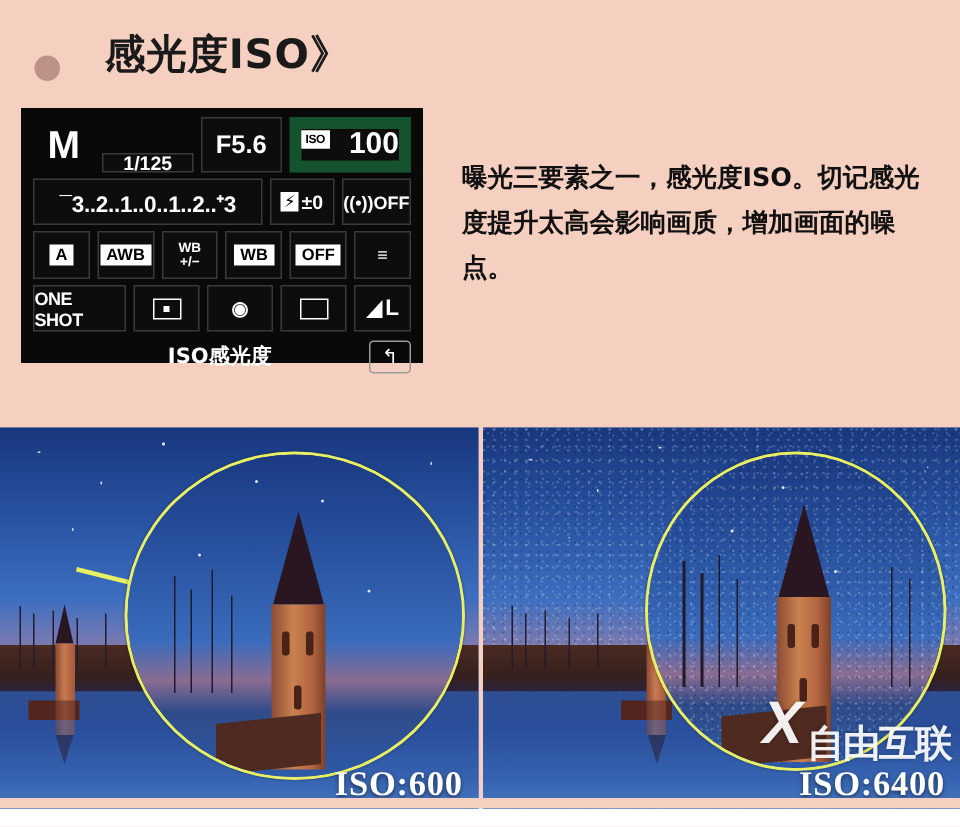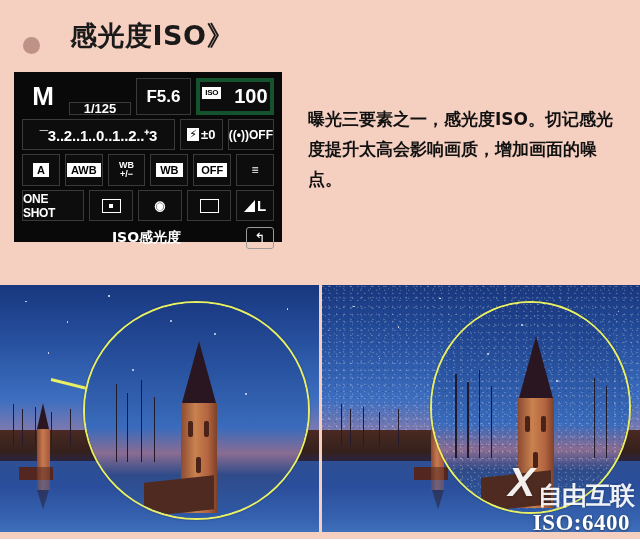--- a/index.html
+++ b/index.html
@@ -72,21 +72,21 @@
     font-weight: bold;
   }
 
   
   .r1 { height: 37px; }
   .cell-mode { width: 42px; font-size: 26px; border: 1px solid transparent; background: transparent;}
   .cell-shutter { width: 62px; font-size: 13px; margin-top: 24px; }
   .cell-aperture { width: 55px; font-size: 17px; }
   .cell-iso {
     flex: 1;
-    border: 4px solid #14532d;
+    border: 8px solid #14532d;
     font-size: 20px;
     gap: 13px;
   }
   .iso-tag {
     display: inline-block;
     font-size: 8px;
     line-height: 10px;
     padding: 0px 2px;
     border: 1px solid #fff;
     background: #fff;
@@ -518,20 +518,21 @@
               <div class="win" style="left:7px;top:18px"></div>
               <div class="win" style="left:23px;top:18px"></div>
               <div class="win" style="left:15px;top:54px"></div>
               <div class="win" style="left:15px;top:84px"></div>
             </div>
             <div class="mag-nave"></div>
           </div>
         </div>
       </div>
 
+      <div class="iso-caption">ISO:600</div>
     </div>
 
     <div class="photo noisy">
       <div class="sky"></div>
       <div class="noise-layer"></div>
       <div class="star" style="left:10%;top:8%"></div>
       <div class="star" style="left:24%;top:16%"></div>
       <div class="star" style="left:37%;top:5%"></div>
       <div class="star" style="left:52%;top:13%"></div>
       <div class="star" style="left:66%;top:6%"></div>

